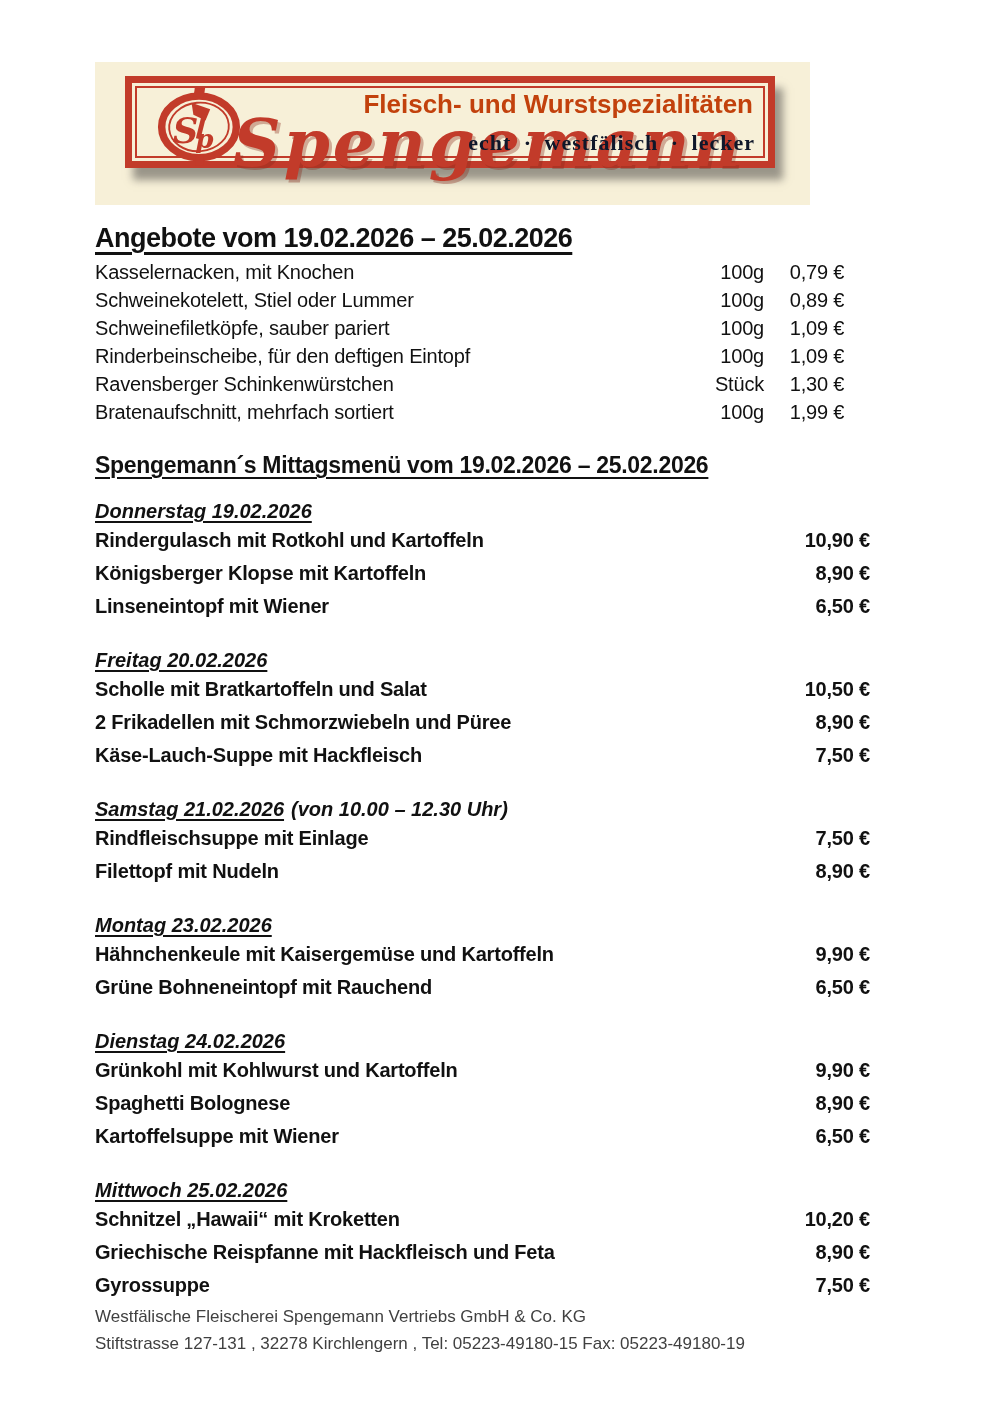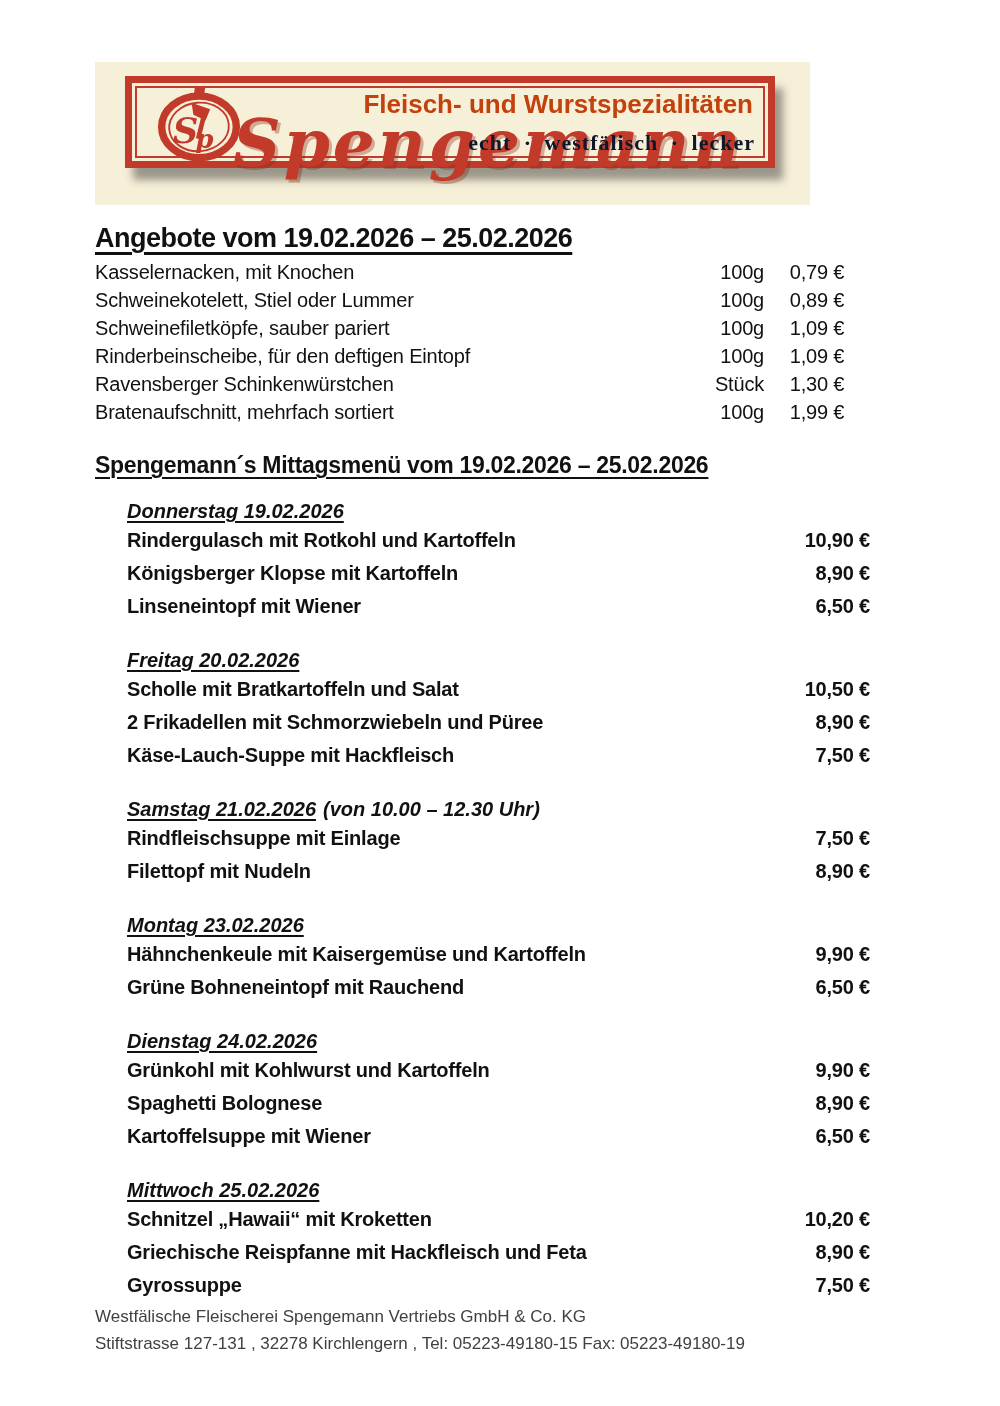--- a/index.html
+++ b/index.html
@@ -45,21 +45,21 @@
   .o-name  { flex:1; white-space:nowrap; }
   .o-unit  { width:85px;  text-align:right; }
   .o-price { width:106px; text-align:center; }
 
   .menu-title {
     margin:22px 0 0 0; font-size:23px; line-height:28px; font-weight:bold;
     letter-spacing:-0.3px; text-decoration:underline;
     text-decoration-thickness:2px; text-underline-offset:4px;
   }
 
-  .day-block { margin-top:18px;margin-left:32px; }
+  .day-block { margin-top:18px; }
   .day-header { line-height:28px; margin-bottom:4px; font-size:20px; font-weight:bold; font-style:italic; }
   .day-name { text-decoration:underline; text-decoration-thickness:2px; text-underline-offset:3px; }
   .day-note { margin-left:7px; }
   .menu-row { display:flex; height:33px; font-size:20px; font-weight:bold; letter-spacing:-0.2px; }
   .m-name  { flex:1; white-space:nowrap; }
   .m-price { width:106px; text-align:right; }
 
   .footer { margin-top:-4px; font-size:17px; font-weight:normal; line-height:27px; color:#404040; }
 </style>
 </head>

